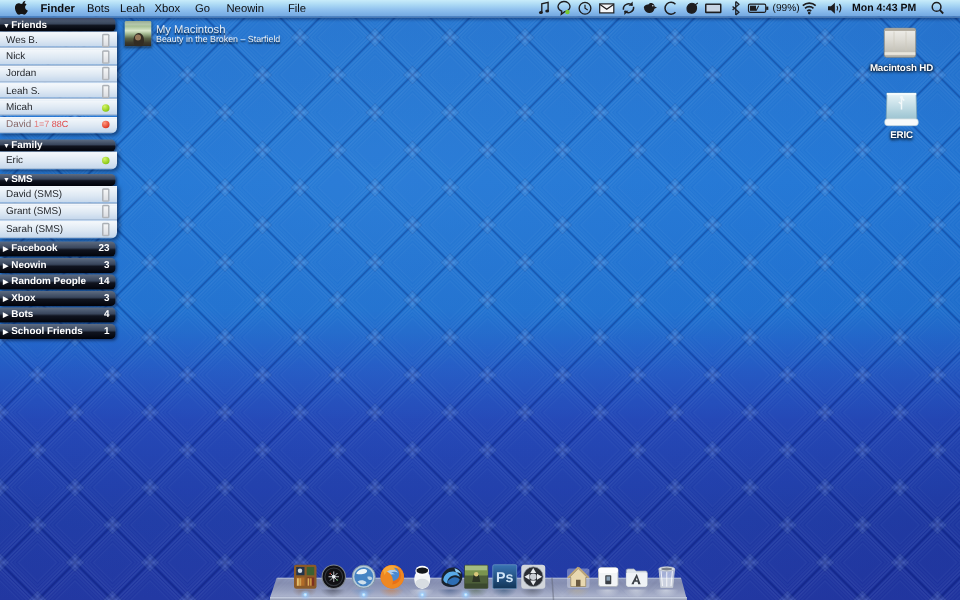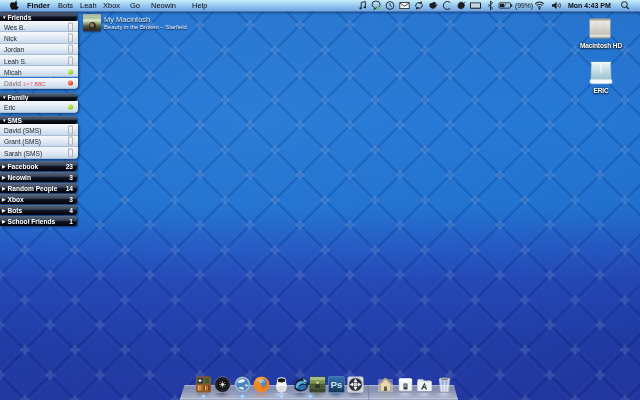--- a/index.html
+++ b/index.html
@@ -130,21 +130,21 @@
   <div id="menubar">
     <svg class="micon" style="left:10px" width="9" height="11" viewBox="0 0 9.6 11">
       <path fill="#141414" d="M6.1 1.0 c.1.55 -.15 1.1 -.45 1.5 -.35.45 -.9.8 -1.45.75 -.1-.55.2-1.1.5-1.45 C5.05 1.4 5.65 1.1 6.1 1.0z M7.9 8.2 c-.25.55-.37.8-.7 1.28 -.45.68-1.1 1.53-1.9 1.53 -.7 0-.88-.45-1.8-.45 -.92 0-1.12.45-1.82.45 C.88 11.01.3 10.24-.15 9.56 -1.4 7.66-1.53 5.43-.8 4.25c.52-.84 1.34-1.33 2.1-1.33.78 0 1.27.43 1.92.43.63 0 1.01-.43 1.91-.43.68 0 1.4.37 1.91 1.01 -1.68.92-1.41 3.32.96 4.27z" transform="translate(1.2 -0.9)"></path>
     </svg>
     <span class="mtx b" style="left:27px">Finder</span>
     <span class="mtx" style="left:58px">Bots</span>
     <span class="mtx" style="left:80px">Leah</span>
     <span class="mtx" style="left:103px">Xbox</span>
     <span class="mtx" style="left:130px">Go</span>
     <span class="mtx" style="left:151px">Neowin</span>
-    <span class="mtx" style="left:192px">Help</span>
+    <span class="mtx" style="left:192px">File</span>
 
     <svg class="micon" style="left:359px" width="8" height="11" viewBox="0 0 8 11">
         <path d="M2.2 8.2 V2.6 l4.2-1 v5.6" stroke="#1d1d1f" stroke-width="0.9" fill="none"></path>
         <ellipse cx="1.6" cy="8.3" rx="1.3" ry="1" fill="#1d1d1f"></ellipse>
         <ellipse cx="5.8" cy="7.3" rx="1.3" ry="1" fill="#1d1d1f"></ellipse>
       </svg>
     <svg class="micon" style="left:371px" width="10" height="11" viewBox="0 0 10 11">
         <path d="M1 4.5 a4 3.4 0 1 1 4.5 3.3 l-2.3 1.7 .3-2.1 a4 3.4 0 0 1 -2.5-2.9z" fill="none" stroke="#1d1d1f" stroke-width="0.9"></path>
         <circle cx="7.3" cy="8" r="1.5" fill="#78c832"></circle>
       </svg>

